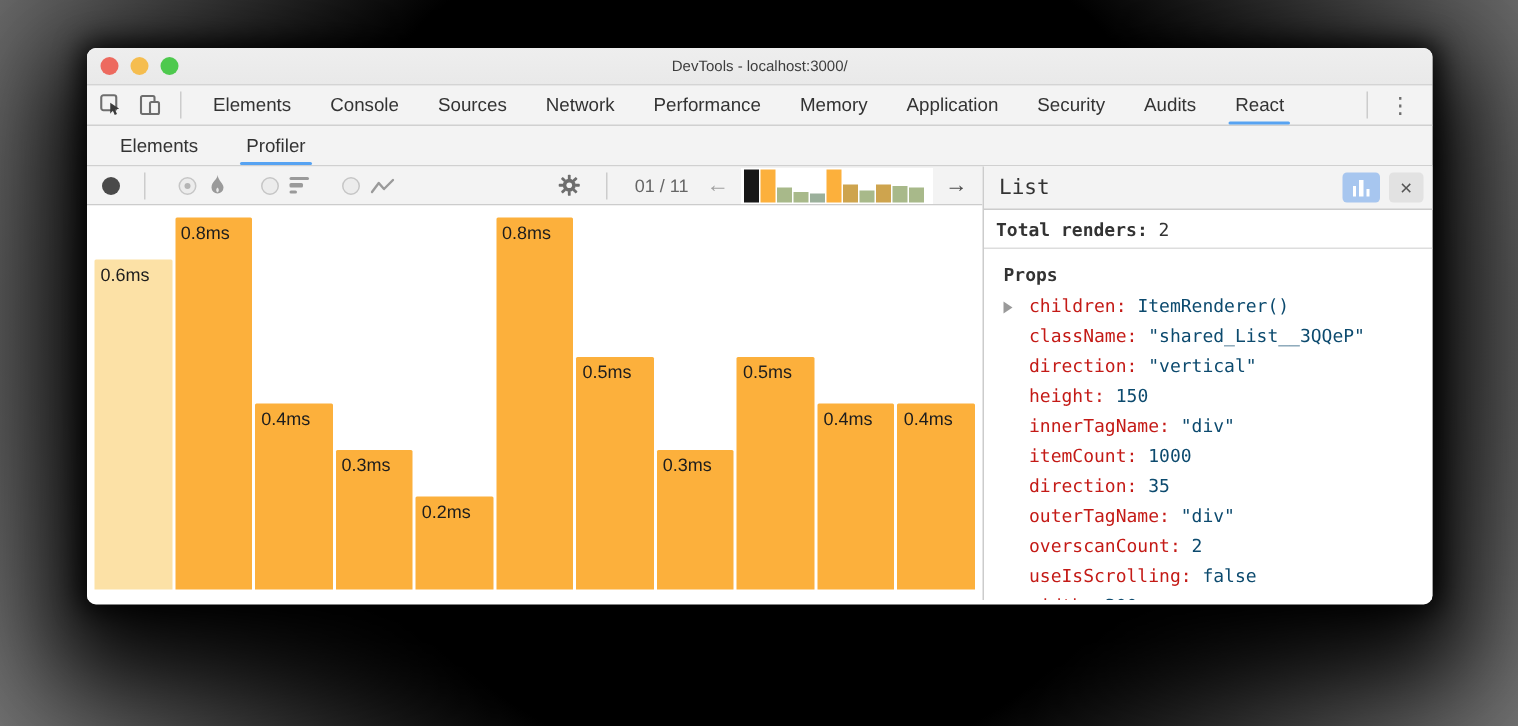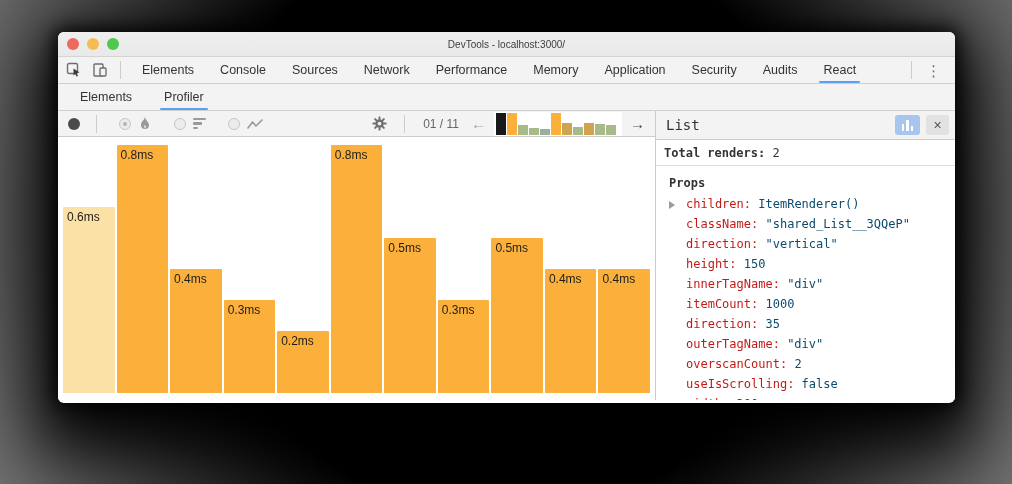--- a/index.html
+++ b/index.html
@@ -232,21 +232,21 @@
               <div class="mm-bar" style="height: 8px; background: rgb(168, 185, 138);"></div>
               <div class="mm-bar dotted" style="height: 12px; background: rgb(206, 164, 78);"></div>
               <div class="mm-bar" style="height: 11px; background: rgb(168, 185, 138);"></div>
               <div class="mm-bar" style="height: 10px; background: rgb(168, 185, 138);"></div>
             </div>
           <span class="arrow next">→</span>
         </div>
 
         <div class="chart-area">
           <div class="bars">
-              <div class="bar" style="height: 186px; background: rgb(252, 225, 166);">
+              <div class="bar" style="height: 220px; background: rgb(252, 225, 166);">
                 <div class="bar-label">0.6ms</div>
               </div>
               <div class="bar" style="height: 248px; background: rgb(252, 176, 60);">
                 <div class="bar-label">0.8ms</div>
               </div>
               <div class="bar" style="height: 124px; background: rgb(252, 176, 60);">
                 <div class="bar-label">0.4ms</div>
               </div>
               <div class="bar" style="height: 93px; background: rgb(252, 176, 60);">
                 <div class="bar-label">0.3ms</div>

